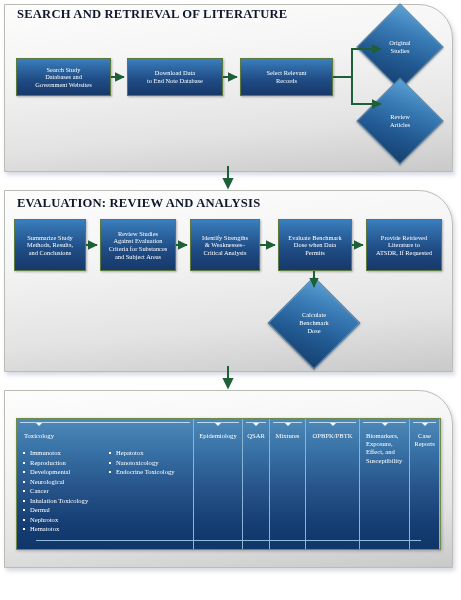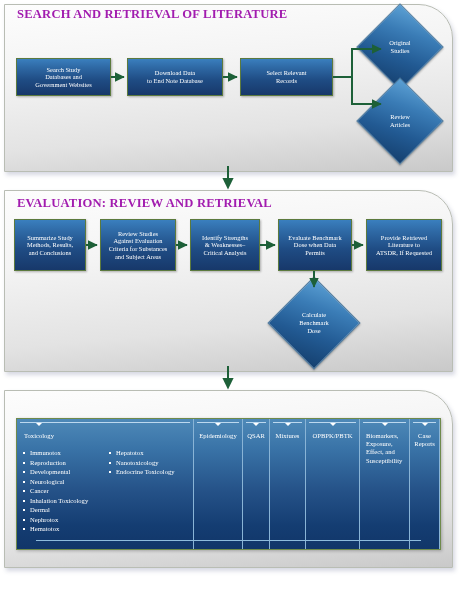--- a/index.html
+++ b/index.html
@@ -25,21 +25,21 @@
   #panel-eval{  left:4px;  top:190px; width:449px; height:182px;
                 border-radius:0 34px 0 0;}
   #panel-subj{  left:4px;  top:390px; width:449px; height:178px;
                 border-radius:0 34px 0 0;}
 
   .panel-title{
     position:absolute;
     left:17px;
     font-family:"Liberation Serif", serif;
     font-weight:bold;
-    color:#a21caf;
+    color:#0f172a;
     letter-spacing:.2px;
     white-space:nowrap;
   }
   #title-search{top:7px;  font-size:12.6px;}
   #title-eval{  top:196px;font-size:12.6px;}
   #title-subj{  top:398px;font-size:12.6px;}
 
   
   .pbox{
     position:absolute;
@@ -191,21 +191,21 @@
 
   <div class="diamond" id="diamond-review-articles" style="left:369px;top:90px;width:62px;height:62px;">
     <div class="dshape"></div>
     <div class="dtext">
       <span>Review</span><br>
       <span>Articles</span>
     </div>
   </div>
 
   <div class="panel" id="panel-eval"></div>
-  <div class="panel-title" id="title-eval">EVALUATION: REVIEW AND RETRIEVAL</div>
+  <div class="panel-title" id="title-eval">EVALUATION: REVIEW AND ANALYSIS</div>
 
   <div class="pbox" id="box-summarize-study" style="left:14px;top:219px;width:72px;height:52px;">
     <div>
       <span>Summarize Study</span>
       <span>Methods, Results,</span>
       <span>and Conclusions</span>
     </div>
   </div>
 
   <div class="pbox" id="box-review-studies" style="left:100px;top:219px;width:76px;height:52px;">

